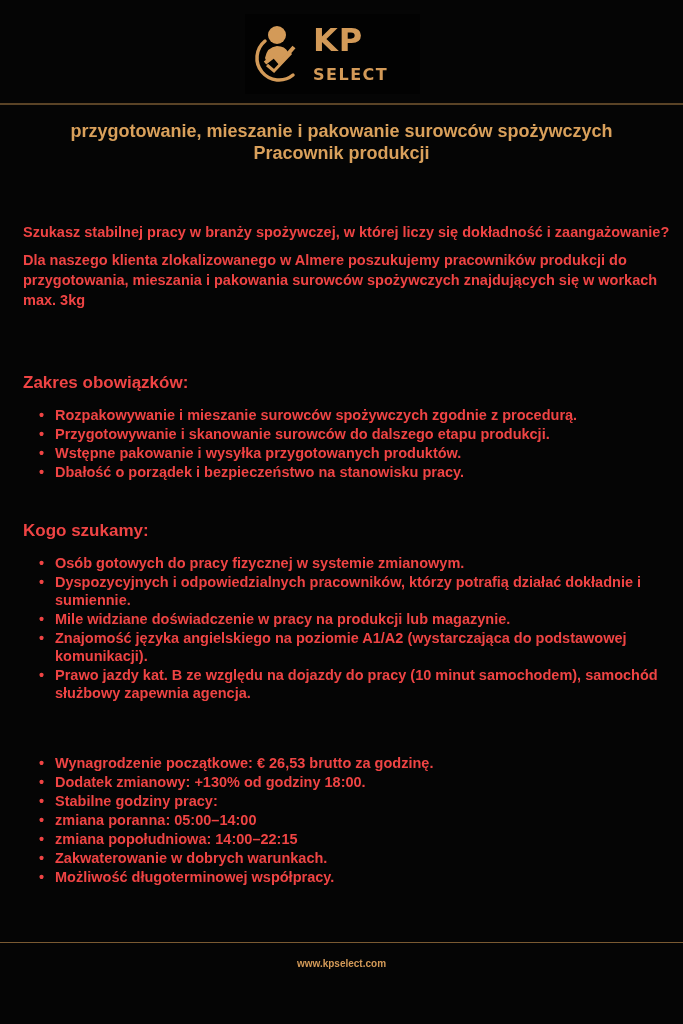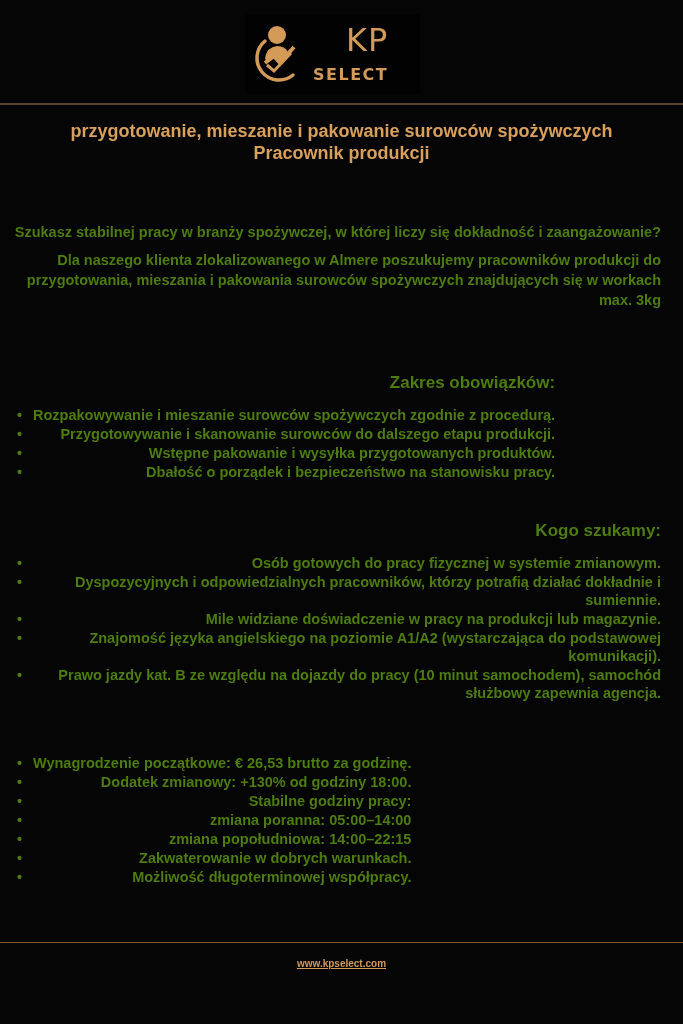--- a/index.html
+++ b/index.html
@@ -28,25 +28,24 @@
     }
     .logo svg { display: block; }
     .logo-text {
       display: flex;
       flex-direction: column;
       margin-left: 6px;
       color: #d39a58;
     }
     .logo-kp {
       font-family: "DejaVu Sans", sans-serif;
-      font-weight: normal;
+      font-weight: bold;
       font-size: 32px;
       line-height: 32px;
       letter-spacing: 1px;
-      text-align: right;
     }
     .logo-select {
       font-family: "DejaVu Sans", sans-serif;
       font-weight: bold;
       font-size: 16px;
       line-height: 18px;
       letter-spacing: 1.5px;
       margin-top: 10px;
     }
     .rule {
@@ -65,27 +64,26 @@
       width: 683px;
       text-align: center;
       font-weight: bold;
       font-size: 18px;
       line-height: 22px;
       color: #d9a05b;
     }
     .content {
       position: absolute;
       top: 222px;
-      left: 1px;
+      left: 23px;
       width: 660px;
       font-weight: bold;
       font-size: 14.5px;
       line-height: 20px;
-      color: #4d7c0f;
-      text-align: right;
+      color: #ef4444;
     }
     .content p { margin: 0 0 8px 0; }
     .content h2 {
       font-size: 17px;
       font-weight: bold;
       margin: 0;
       line-height: 22px;
     }
     .content ul {
       margin: 0;
@@ -110,21 +108,20 @@
     .sec3 ul { margin-top: 12px; }
     .footer {
       position: absolute;
       top: 958px;
       left: 0;
       width: 683px;
       text-align: center;
       font-size: 10px;
       font-weight: bold;
       color: #d39a58;
-      text-decoration: underline;
     }
     .footer div { line-height: 12px; }
     .footer .f1 { margin-bottom: 14px; }
   </style>
 </head>
 <body>
 
 <div class="header">
   <div class="logo">
     <svg width="62" height="62" viewBox="0 0 62 62">

